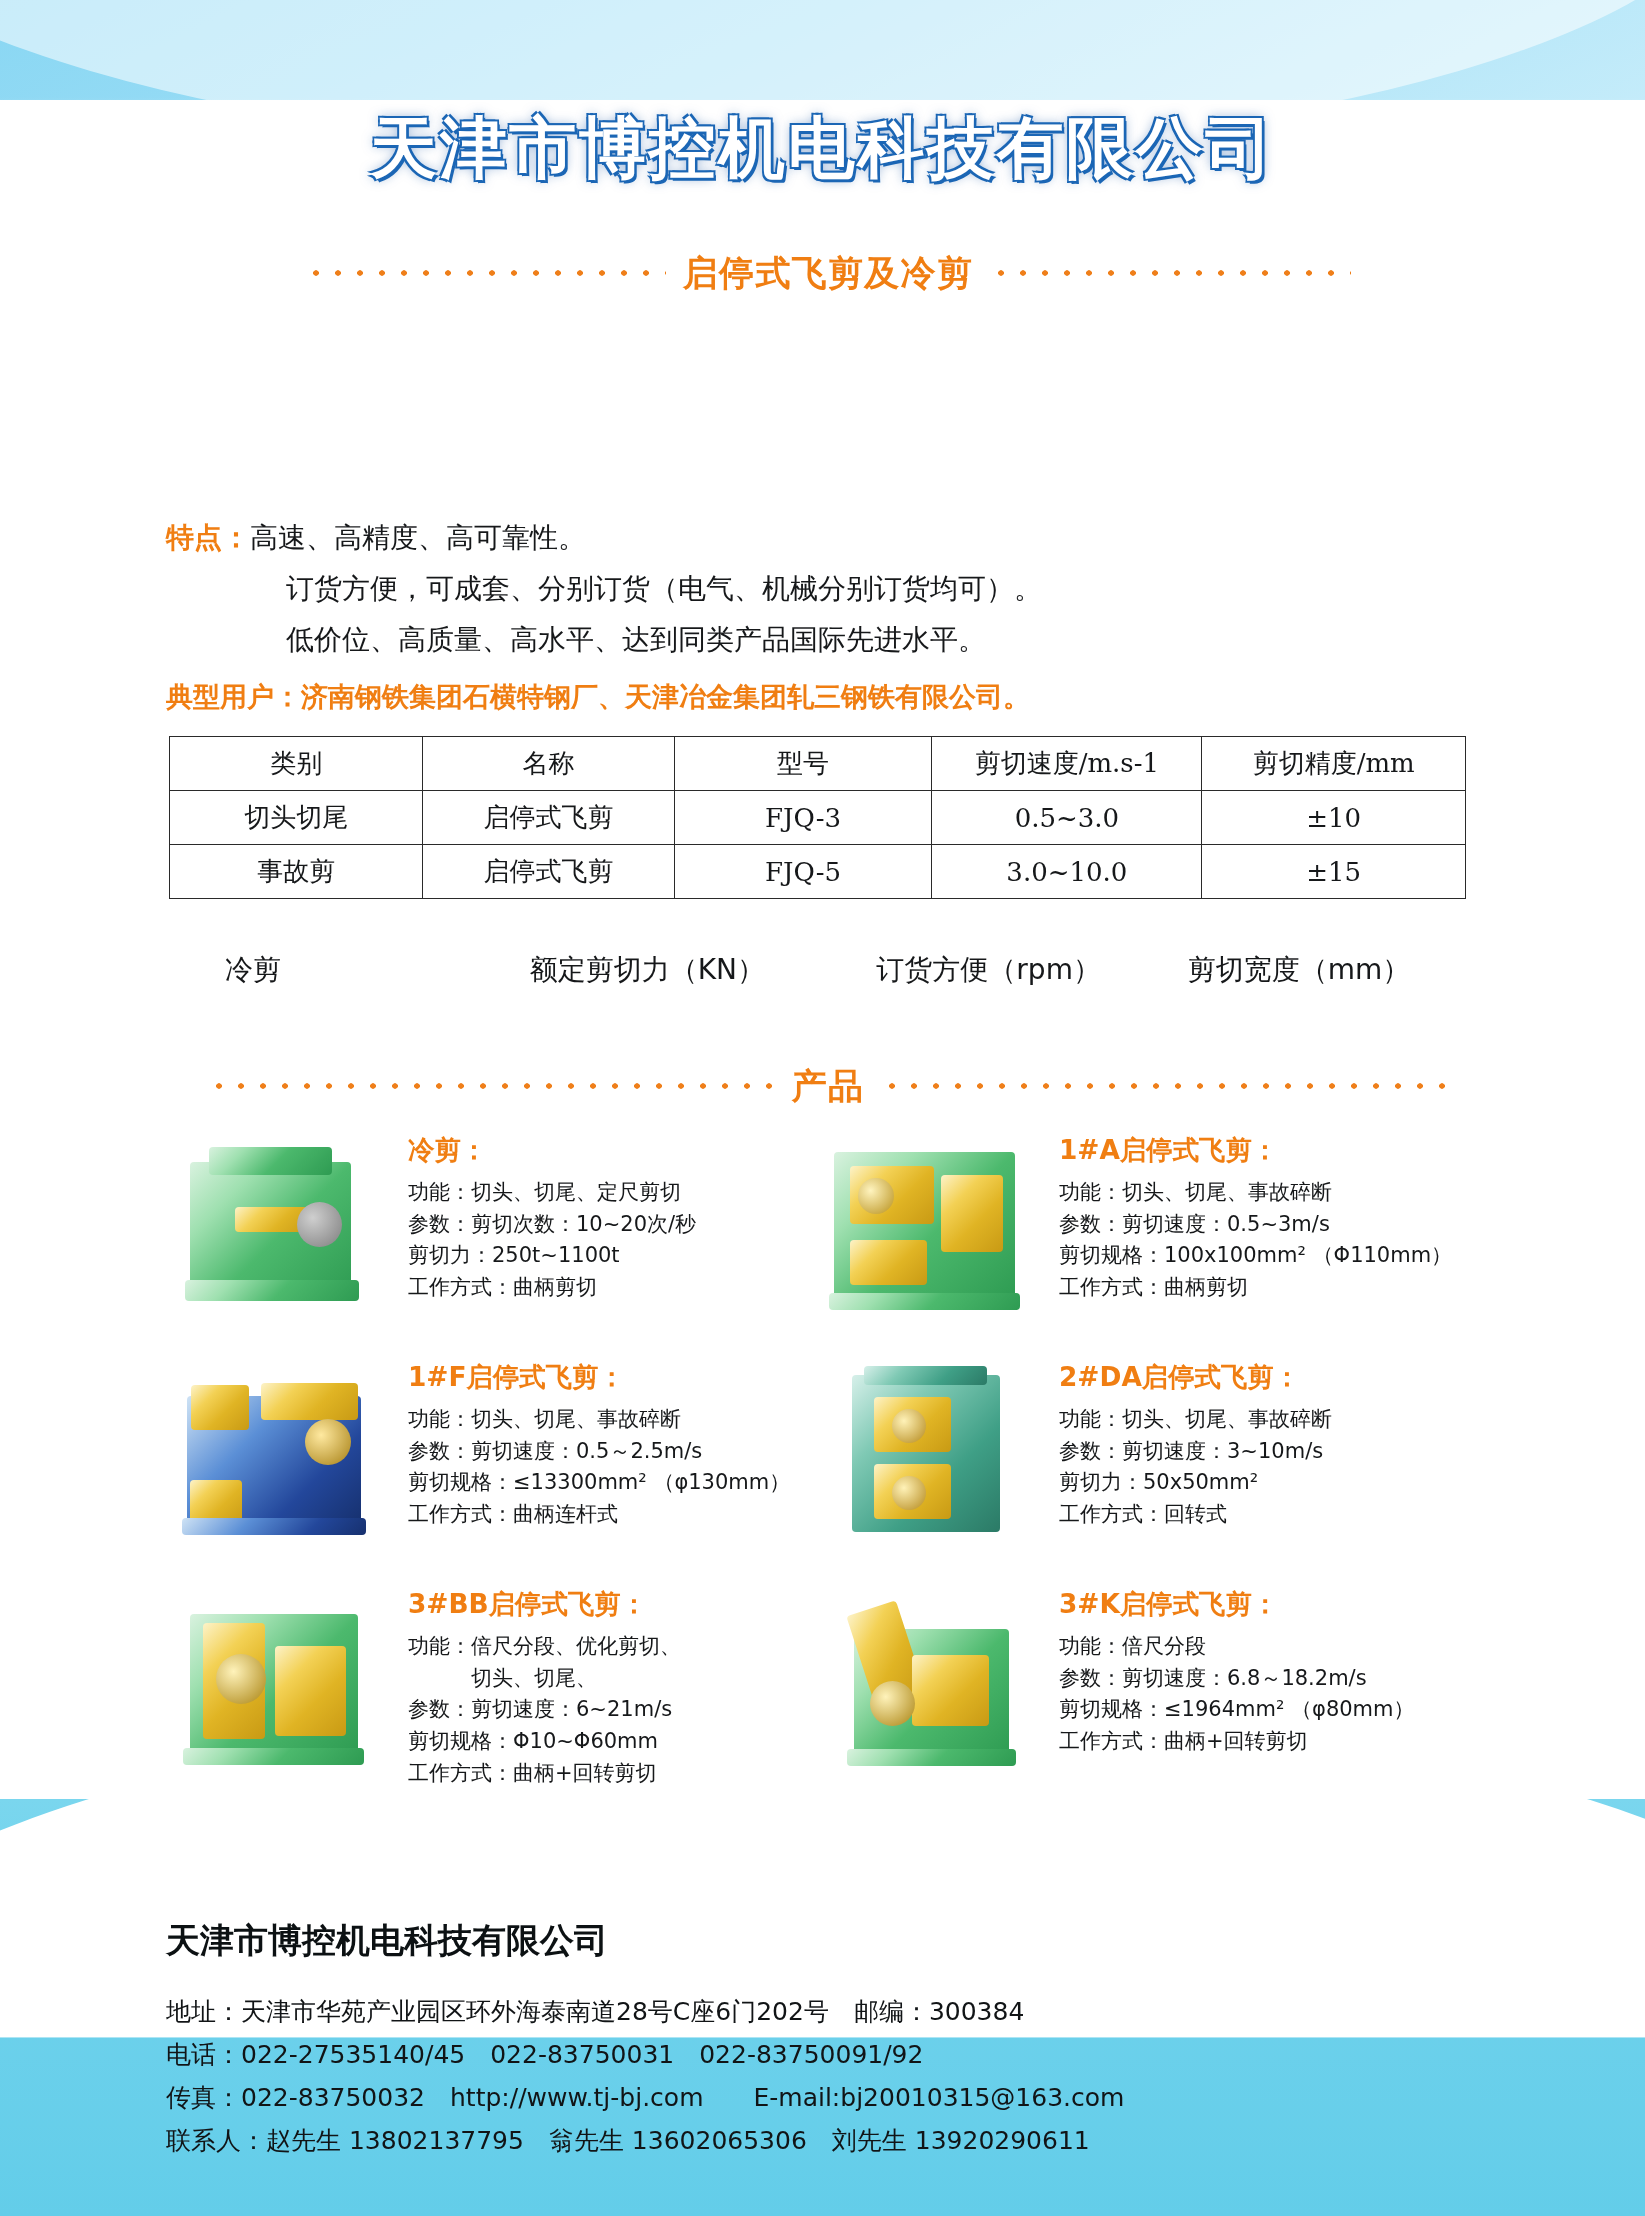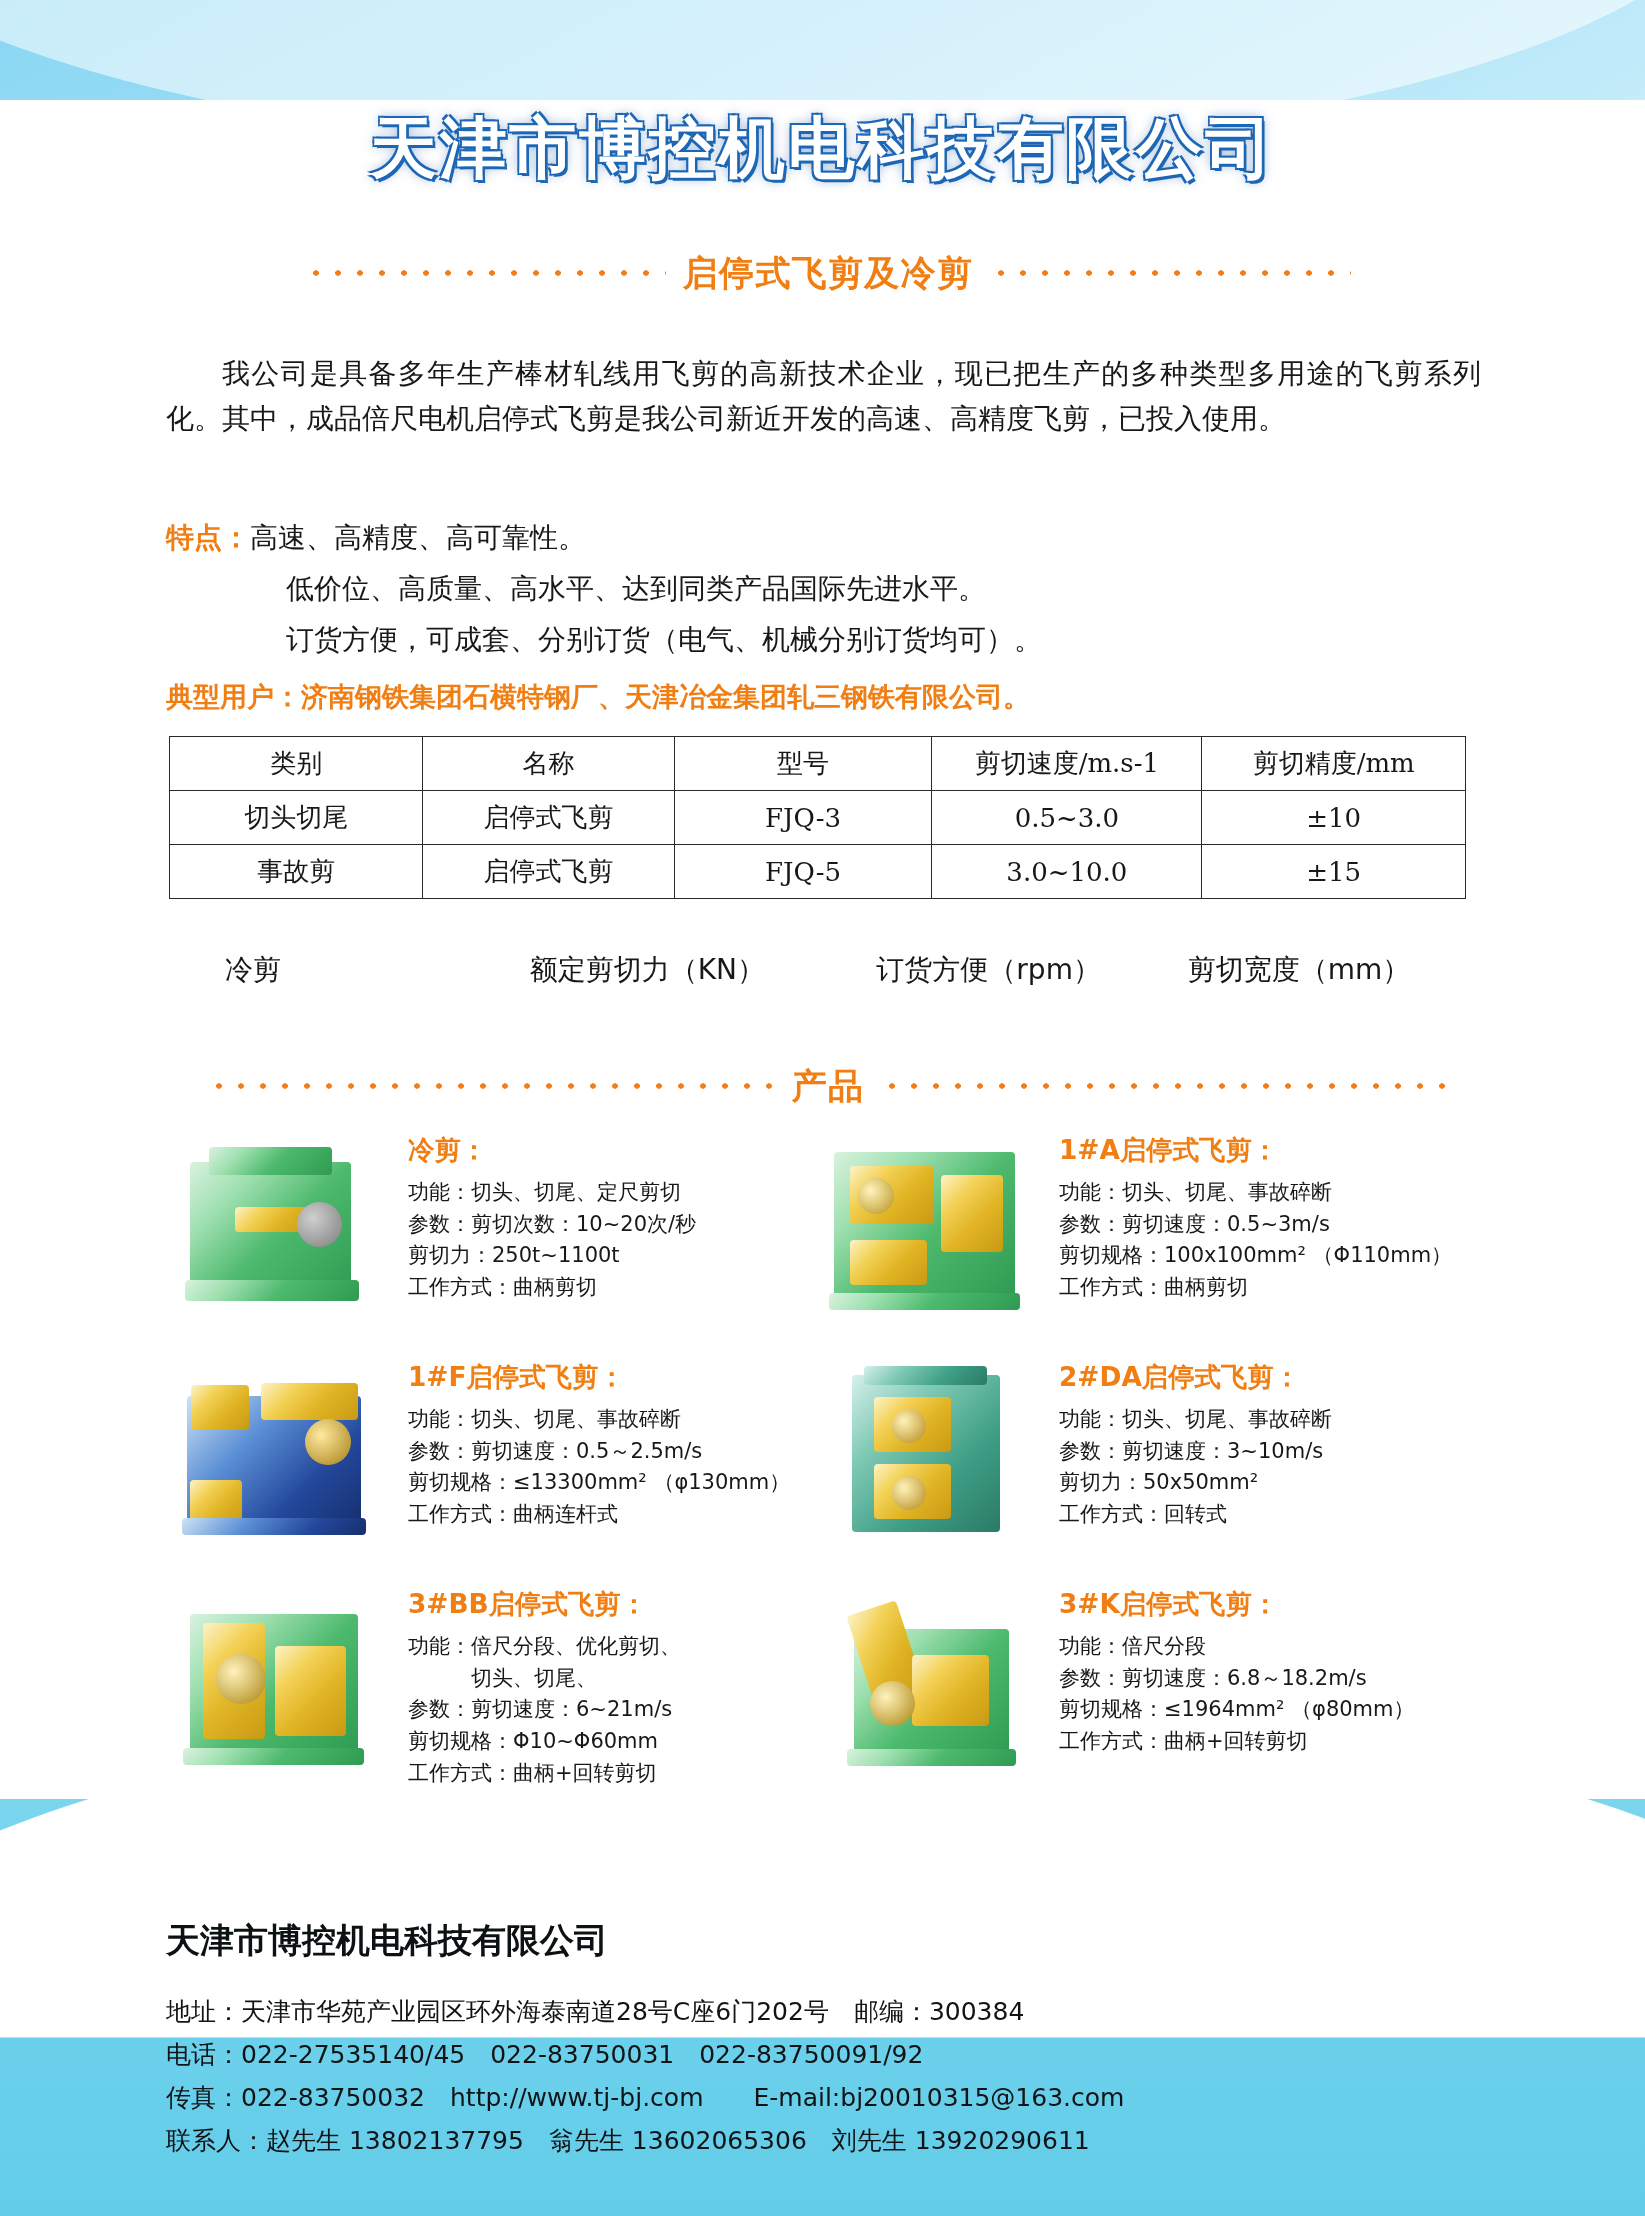--- a/index.html
+++ b/index.html
@@ -357,31 +357,28 @@
   </div>
 
   <div class="sec1">
     <div class="section-rule">
       <span class="dots"></span>
       <span class="section-title">启停式飞剪及冷剪</span>
       <span class="dots"></span>
     </div>
   </div>
 
-  <div class="intro">
-    <p>我公司是具备多年生产棒材轧线用飞剪的高新技术企业，现已把生产的多种类型多用途的飞剪系列化。其中，成品倍尺电机启停式飞剪是我公司新近开发的高速、高精度飞剪，已投入使用。</p>
-  </div>
 
   <div class="feature-block">
     <div class="feature-row">
       <span class="feature-label">特点：</span>
       <span class="feature-text">高速、高精度、高可靠性。</span>
     </div>
+    <div class="feature-indent">订货方便，可成套、分别订货（电气、机械分别订货均可）。</div>
     <div class="feature-indent">低价位、高质量、高水平、达到同类产品国际先进水平。</div>
-    <div class="feature-indent">订货方便，可成套、分别订货（电气、机械分别订货均可）。</div>
   </div>
 
   <div class="users-line">典型用户：济南钢铁集团石横特钢厂、天津冶金集团轧三钢铁有限公司。</div>
 
   <table class="spec-table">
     <thead>
       <tr>
         <th style="width:255px">类别</th>
         <th style="width:253px">名称</th>
         <th style="width:258px">型号</th>

